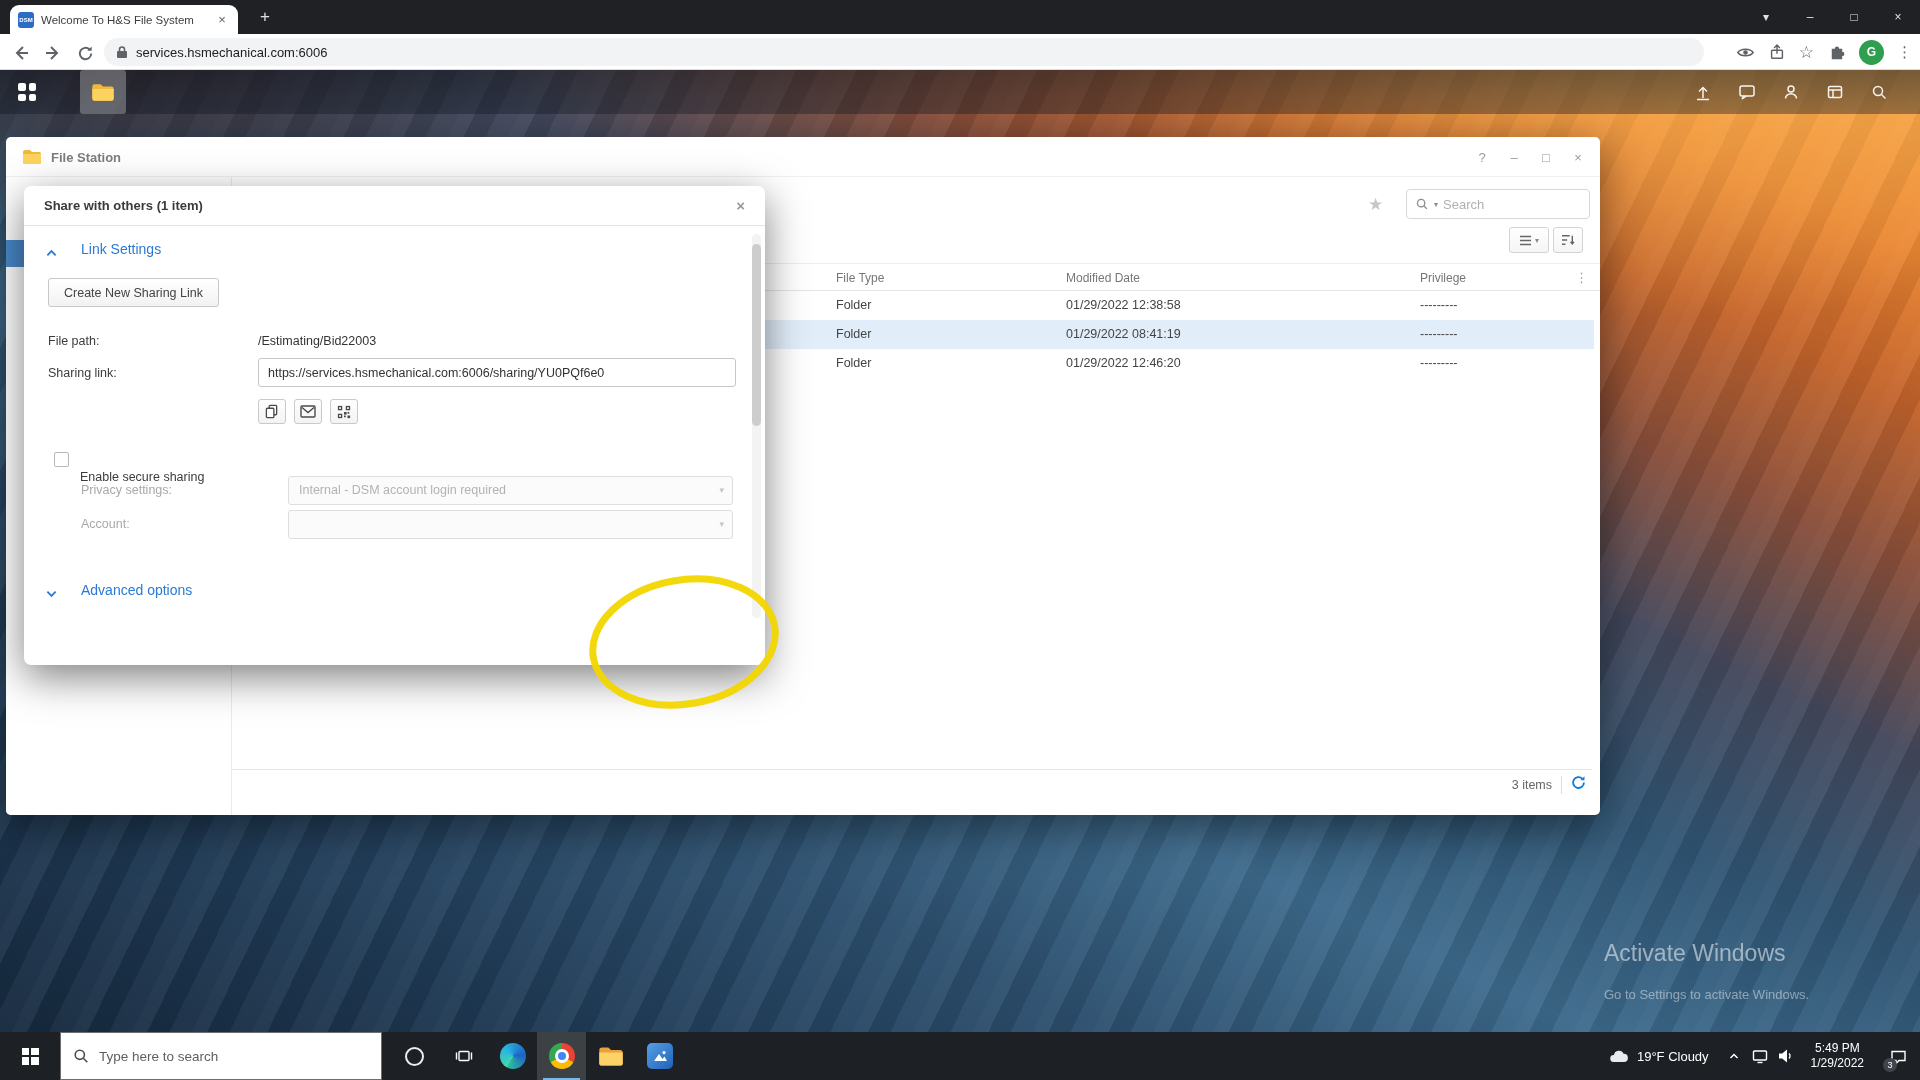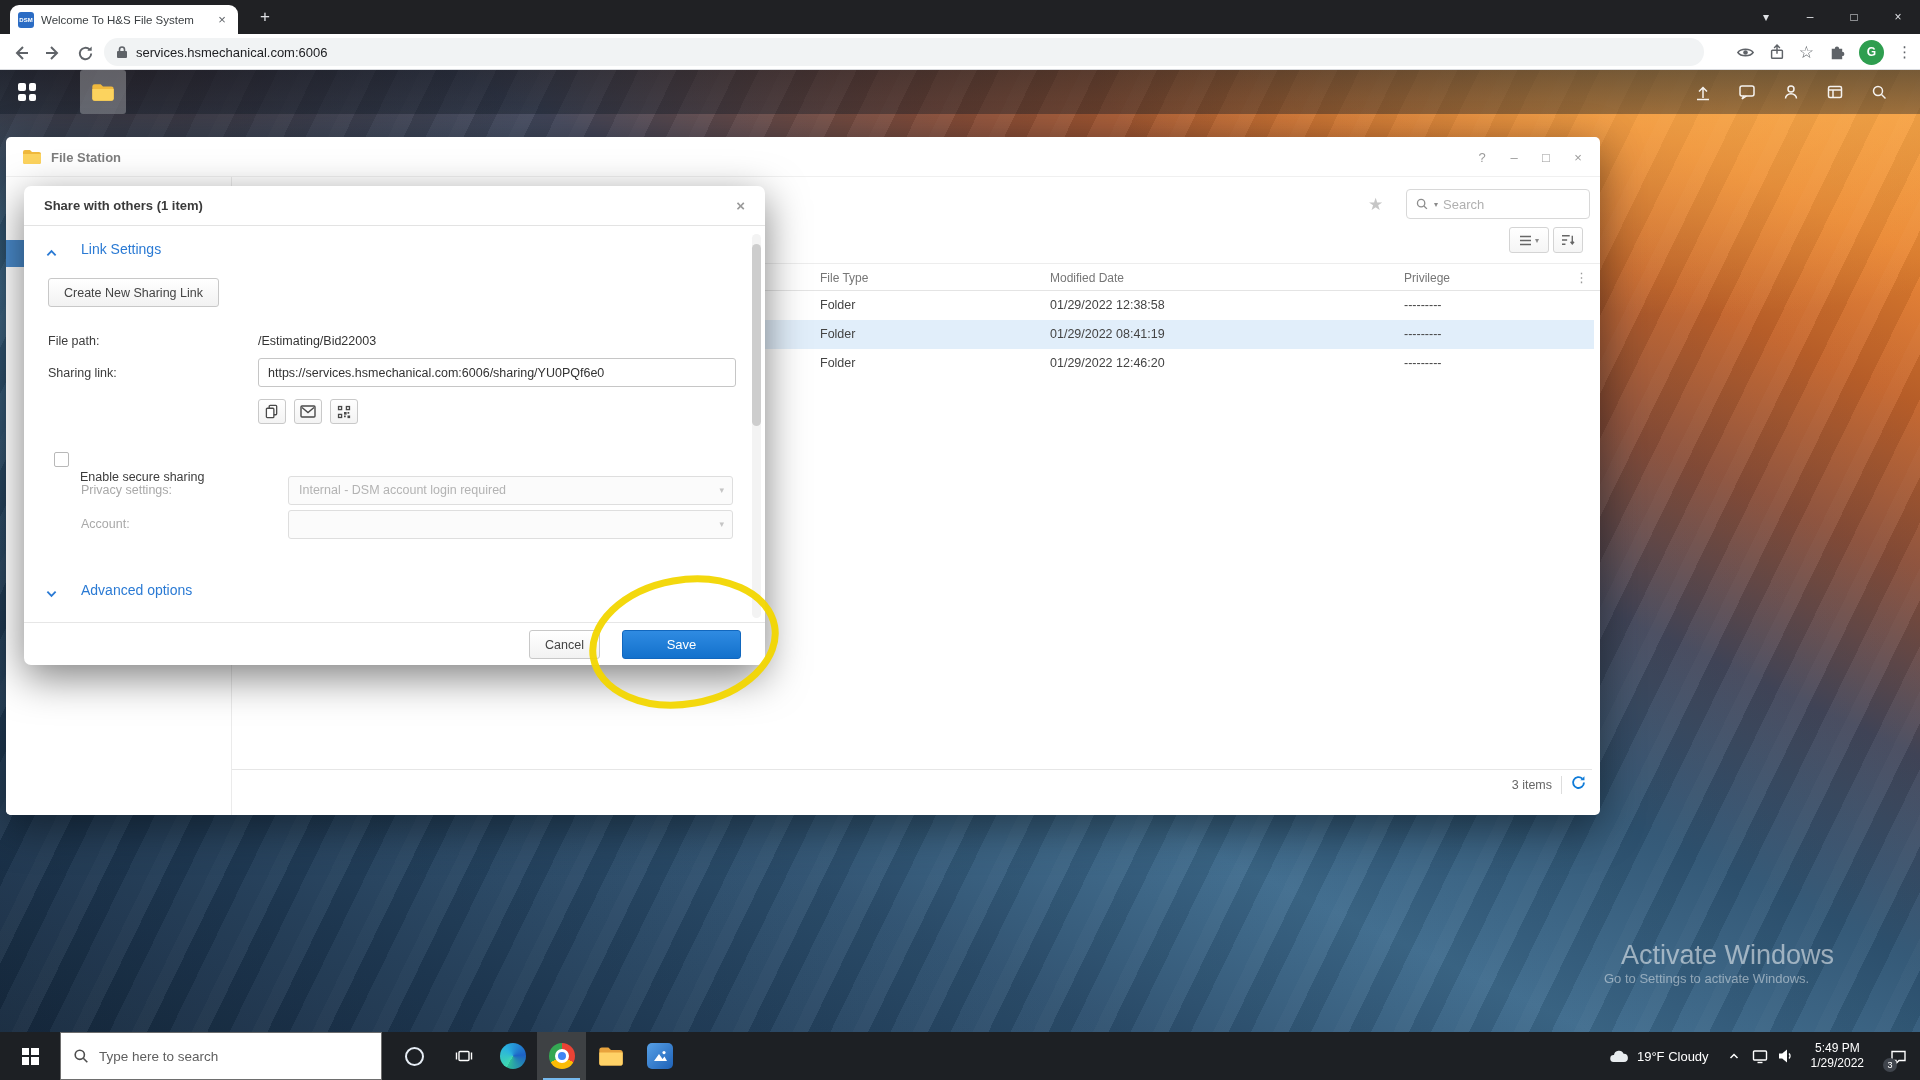--- a/index.html
+++ b/index.html
@@ -67,21 +67,21 @@
                border-radius:4px; display:flex; align-items:center; padding:0 8px; gap:5px; background:#fff; }
   .fs-search input { border:none; outline:none; flex:1; font-size:13px; color:#444; min-width:0;
                      font-family:"Liberation Sans", sans-serif; }
   .fs-search input::placeholder { color:#b0b0b0; }
   .fs-star { position:absolute; left:1362px; top:57px; color:#c6c6c6; font-size:17px; }
   .view-btn { position:absolute; top:90px; height:26px; border:1px solid #d4d4d4; border-radius:3px;
               background:linear-gradient(#fff,#f5f5f5); display:flex; align-items:center; justify-content:center; gap:3px; }
   .caret-sm { font-size:8px; color:#8a8a8a; }
   .fs-thead { position:absolute; left:226px; right:0; top:126px; height:28px; border-top:1px solid #ededed;
               border-bottom:1px solid #e4e4e4; font-size:12px; color:#767676; }
-  .fs-thead span, .fs-row span { position:absolute; line-height:28px; white-space:nowrap; }
+  .fs-thead span, .fs-row span { position:absolute; line-height:28px; white-space:nowrap;margin-left:16px; }
   .fs-row span { line-height:29px; }
   .col-a { left:588px; } .col-b { left:818px; } .col-c { left:1172px; }
   .thead-dots { right:12px; left:auto !important; color:#9a9a9a; font-size:13px; }
   .fs-row { position:absolute; left:226px; right:6px; height:29px; font-size:12.5px; color:#444; }
   .fs-row.selected { background:#e1eefa; }
   .fs-statusline { position:absolute; left:226px; right:8px; top:632px; border-top:1px solid #e6e6e6; }
   .fs-status { position:absolute; right:48px; top:641px; font-size:12.5px; color:#666; }
   .fs-status-div { position:absolute; right:38px; top:639px; height:18px; border-left:1px solid #ddd; }
   .fs-refresh { position:absolute; right:13px; top:637px; }
 
@@ -114,22 +114,22 @@
   .dlg-select .sel-caret { position:absolute; right:8px; top:0; color:#c5c5c5; font-size:9px; line-height:27px; }
   .dlg-footer { position:absolute; left:0; right:0; bottom:0; height:43px; border-top:1px solid #e6e6e6; }
   .btn-cancel { position:absolute; right:165px; top:7px; width:71px; height:29px; }
   .btn-save { position:absolute; right:24px; top:7px; width:119px; height:29px; border:1px solid #1167be;
               border-radius:3px; background:linear-gradient(#2f8be2,#1371cc); color:#fff; font-size:13px;
               display:flex; align-items:center; justify-content:center; }
   .annotation { position:absolute; left:556px; top:468px; z-index:50; pointer-events:none; }
 
   
   .activate { position:absolute; left:1604px; top:870px; z-index:2; }
-  .activate .l1 { font-size:27px; color:rgba(255,255,255,.52);margin-left:17px; }
-  .activate .l2 { font-size:13px; color:rgba(255,255,255,.45); margin-top:0; }
+  .activate .l1 { font-size:23px; color:rgba(255,255,255,.52); }
+  .activate .l2 { font-size:13px; color:rgba(255,255,255,.45); margin-top:20px; }
 
   
   .taskbar { position:absolute; top:1032px; left:0; width:1920px; height:48px; background:#1d2024;
              display:flex; align-items:center; z-index:60; }
   .tb-start { width:60px; height:48px; display:flex; align-items:center; justify-content:center; }
   .win-logo { width:17px; height:17px; display:grid; grid-template-columns:1fr 1fr; gap:2px; }
   .win-logo i { background:#fff; display:block; }
   .tb-search { width:322px; height:48px; background:#fff; border:1px solid #6e6e6e; display:flex;
                align-items:center; gap:10px; padding:0 12px; }
   .tb-search input { border:none; outline:none; flex:1; font-size:13.5px; color:#c2410c; min-width:0;
@@ -417,24 +417,20 @@
       <span class="sel-caret">▾</span>
     </div>
 
     <div class="dlg-link" style="top:396px;">
       <svg width="11" height="8" viewBox="0 0 12 8">
         <path d="M1.5 1.5 L6 6 L10.5 1.5" fill="none" stroke="#2a7ad4" stroke-width="2"></path>
       </svg>
       <span>Advanced options</span>
     </div>
 
-    <div class="dlg-footer">
-      <div class="btn btn-cancel">Cancel</div>
-      <div class="btn-save">Save</div>
-    </div>
   </div>
 
   <svg class="annotation" width="256" height="204" viewBox="0 0 256 204">
     <ellipse cx="128" cy="104" rx="92" ry="62" transform="rotate(-10 128 104)" fill="none" stroke="#f2d600" stroke-width="7" opacity="0.95"></ellipse>
   </svg>
 
   <div class="activate">
     <div class="l1">Activate Windows</div>
     <div class="l2">Go to Settings to activate Windows.</div>
   </div>

